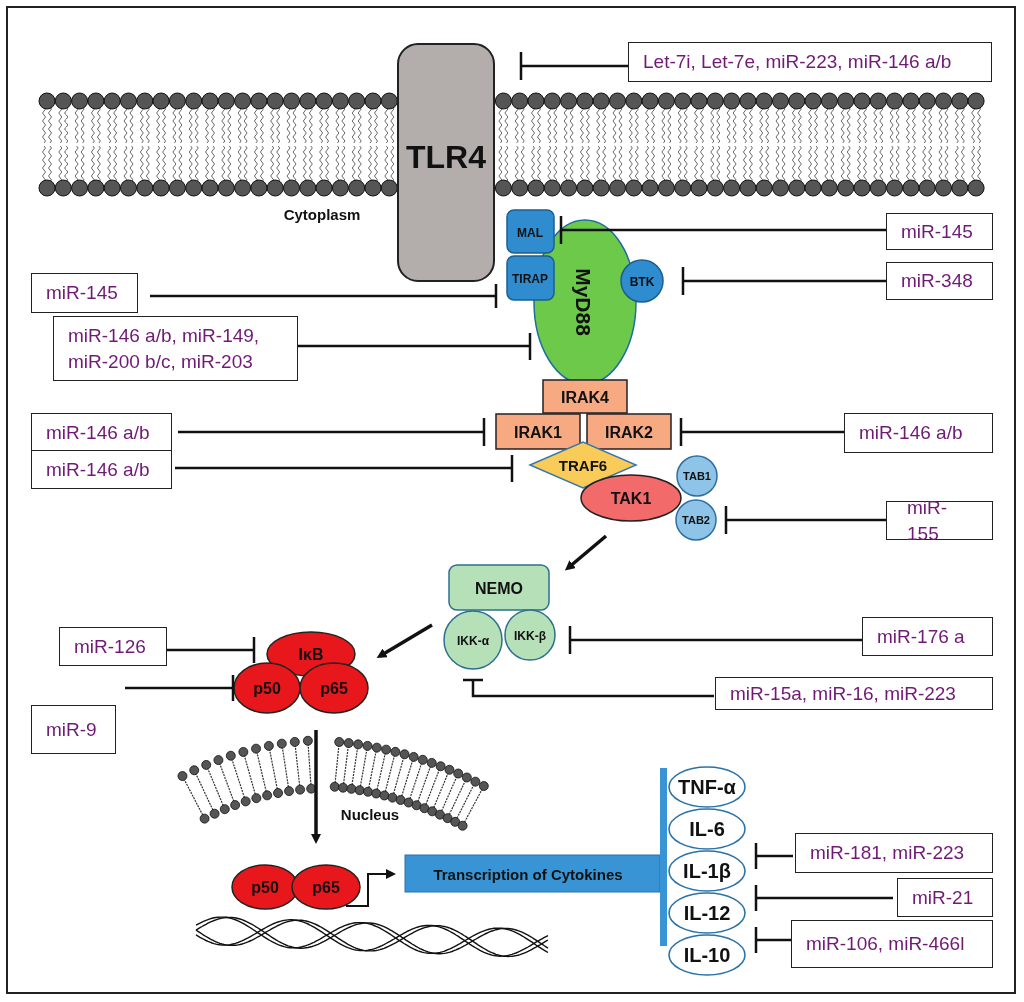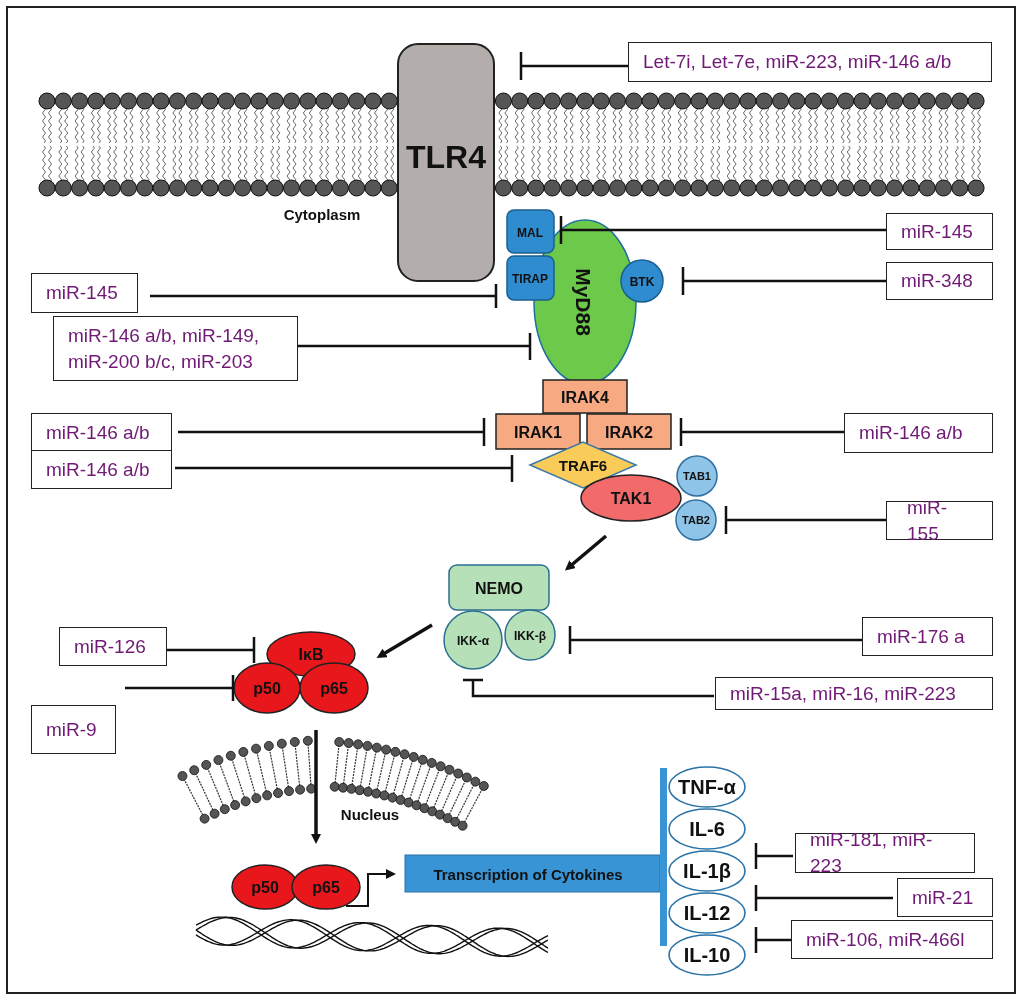--- a/index.html
+++ b/index.html
@@ -544,15 +544,15 @@
 <div class="mirbox" style="left:31px;top:316px;width:245px;height:65px;margin-left:22px;">miR-146 a/b, miR-149,
 miR-200 b/c, miR-203</div>
 <div class="mirbox" style="left:31px;top:413px;width:141px;height:40px;">miR-146 a/b</div>
 <div class="mirbox" style="left:844px;top:413px;width:149px;height:40px;">miR-146 a/b</div>
 <div class="mirbox" style="left:31px;top:450px;width:141px;height:39px;">miR-146 a/b</div>
 <div class="mirbox" style="left:886px;top:501px;width:107px;height:39px;padding-left:20px;">miR-155</div>
 <div class="mirbox" style="left:862px;top:617px;width:131px;height:39px;">miR-176 a</div>
 <div class="mirbox" style="left:715px;top:677px;width:278px;height:33px;">miR-15a, miR-16, miR-223</div>
 <div class="mirbox" style="left:31px;top:627px;width:108px;height:39px;margin-left:28px;">miR-126</div>
 <div class="mirbox" style="left:31px;top:669px;width:85px;height:49px;margin-top:36px;">miR-9</div>
-<div class="mirbox" style="left:795px;top:833px;width:180px;height:40px;">miR-181, miR-223</div>
+<div class="mirbox" style="left:795px;top:833px;width:198px;height:40px;">miR-181, miR-223</div>
 <div class="mirbox" style="left:897px;top:878px;width:96px;height:39px;">miR-21</div>
-<div class="mirbox" style="left:791px;top:920px;width:202px;height:39px;text-align:right;">miR-106, miR-466l</div>
+<div class="mirbox" style="left:791px;top:920px;width:202px;height:48px;text-align:right;">miR-106, miR-466l</div>
 
 </body></html>

